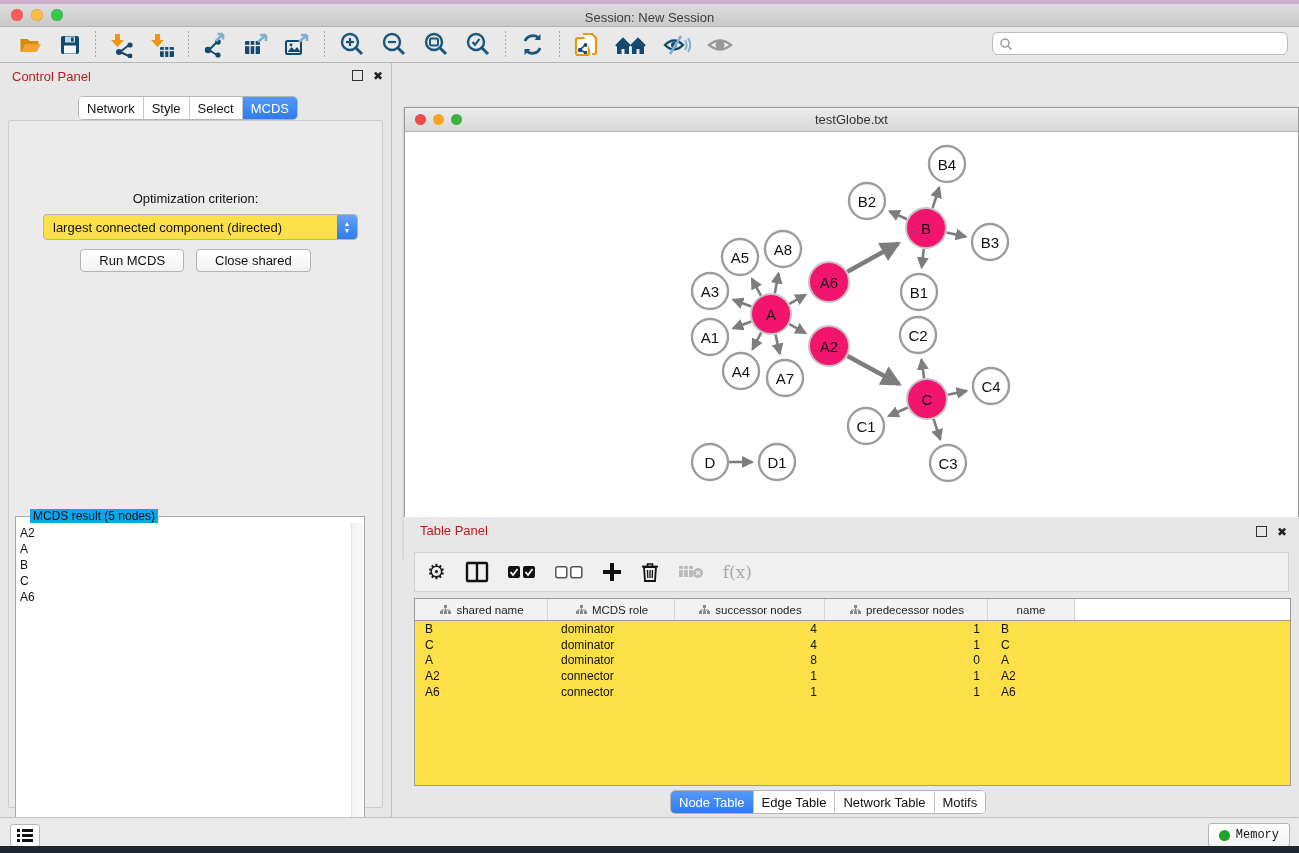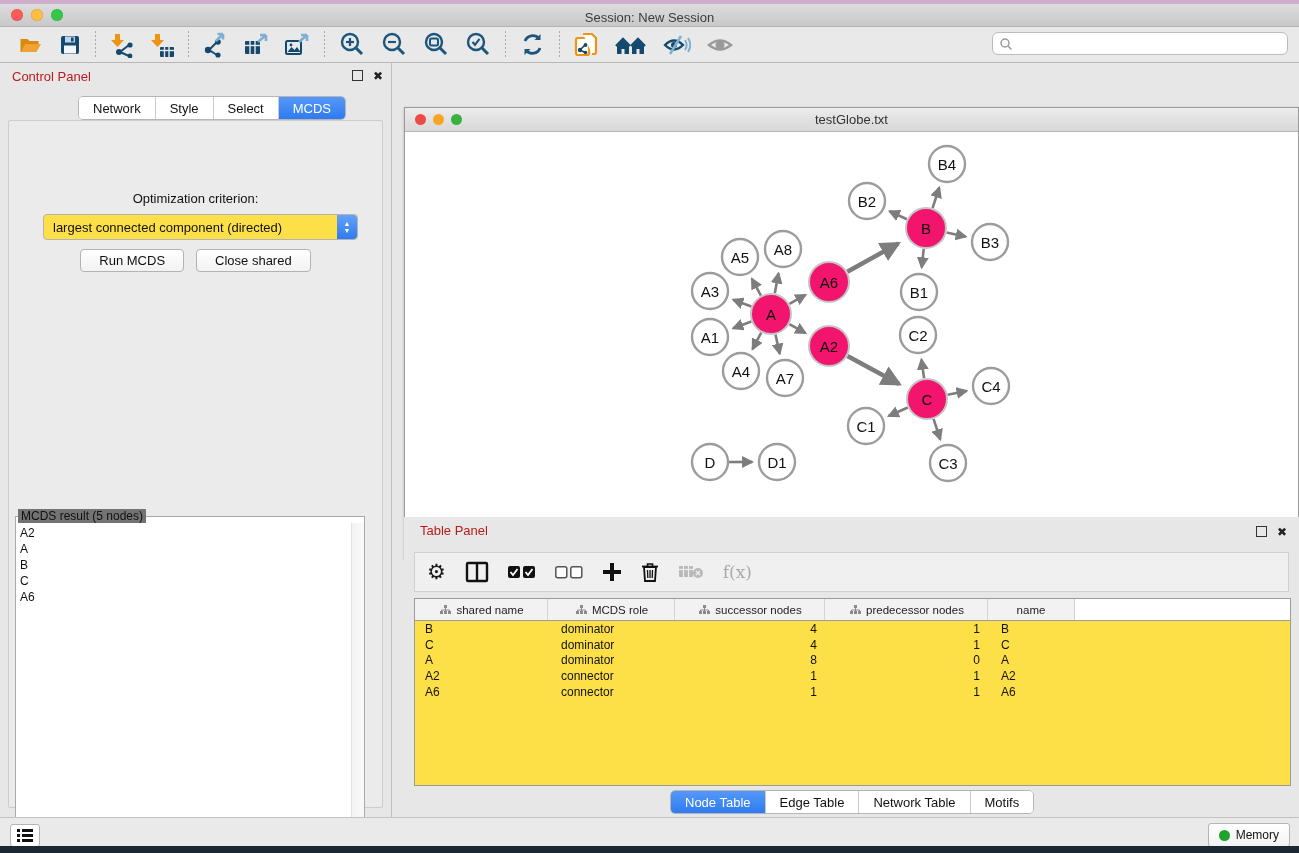--- a/index.html
+++ b/index.html
@@ -29,40 +29,40 @@
   .control-panel{position:absolute;left:0;top:63px;width:391px;height:754px;background:#e7e7e7;
     border-right:1px solid #c0c0c0;}
   .panel-head{position:absolute;left:0;top:0;width:100%;height:26px;}
   .panel-title{position:absolute;left:12px;top:6px;font-size:13px;color:#b91c1c;}
   .panel-icons{position:absolute;right:8px;top:7px;display:flex;gap:10px;align-items:center;}
   .float-ico{width:9px;height:9px;border:1.5px solid #333;display:inline-block;}
   .close-ico{font-size:12px;font-weight:bold;color:#222;line-height:10px;}
 
   .seg-tabs{position:absolute;left:78px;top:33px;display:flex;height:22px;border:1px solid #b5b5b5;
     border-radius:5px;overflow:hidden;background:#fff;}
-  .seg{padding:0 14px;font-size:13px;color:#111;display:flex;align-items:center;background:#fff;
+  .seg{padding:0 8px;font-size:13px;color:#111;display:flex;align-items:center;background:#fff;
     border-right:1px solid #c9c9c9;}
   .seg:last-child{border-right:none;}
   .seg.sel{background:linear-gradient(#5598f8,#2e7bf0);color:#fff;}
 
   .cp-body{position:absolute;left:8px;top:57px;width:373px;height:686px;background:#ebebeb;
     border:1px solid #cdcdcd;border-radius:2px;}
   .crit-label{position:absolute;left:0;width:100%;top:70px;text-align:center;font-size:13px;color:#111;}
   .dropdown{position:absolute;left:34px;top:93px;width:313px;height:24px;background:#fde047;
     border:1px solid #b3b3b3;border-radius:4px;display:flex;align-items:center;}
   .dropdown .dd-text{flex:1;font-size:13px;color:#111;padding-left:9px;white-space:nowrap;overflow:hidden;}
   .dd-stepper{width:20px;height:24px;border-radius:0 4px 4px 0;background:linear-gradient(#64a1f8,#2e7bf0);
     display:flex;flex-direction:column;align-items:center;justify-content:center;color:#fff;font-size:7px;line-height:7px;}
   .btn-row{position:absolute;left:0;top:128px;width:100%;display:flex;justify-content:center;gap:12px;}
   .push-btn{height:23px;background:linear-gradient(#ffffff,#f2f2f2);border:1px solid #b3b3b3;border-radius:4px;
     font-size:13px;color:#111;padding:0 18px;display:flex;align-items:center;}
 
   fieldset.result{position:absolute;left:6px;top:388px;width:348px;height:322px;background:#fff;
     border:1px solid #a9a9a9;margin:0;padding:0;}
-  fieldset.result legend{font-size:12px;color:#111;margin-left:2px;padding:0 3px;background:#737373;}
+  fieldset.result legend{font-size:12px;color:#111;margin-left:14px;padding:0 3px;background:#0ea5e9;}
   .result-list{position:absolute;left:0;top:0;right:12px;bottom:0;padding:2px 0 0 4px;}
   .result-item{font-size:12px;color:#111;line-height:16px;}
   .result-scroll{position:absolute;right:0;top:0;width:12px;bottom:0;background:linear-gradient(to right,#f2f2f2,#fafafa);
     border-left:1px solid #e2e2e2;}
 
   
   .net-window{position:absolute;left:404px;top:63px;width:893px;height:450px;background:#fff;
     border:1px solid #9a9a9a;box-shadow:0 1px 3px rgba(0,0,0,.2);margin-top:44px;}
   .net-titlebar{position:absolute;left:0;top:0;width:100%;height:23px;
     background:linear-gradient(#ececec,#d8d8d8);border-bottom:1px solid #b3b3b3;}
@@ -93,21 +93,21 @@
 
   .bottom-tabs{position:absolute;left:266px;top:273px;display:flex;height:22px;border:1px solid #b5b5b5;
     border-radius:5px;overflow:hidden;background:#fff;}
 
   
   .status-bar{position:absolute;left:0;top:817px;width:1299px;height:29px;background:#eaeaea;
     border-top:1px solid #c3c3c3;}
   .list-btn{position:absolute;left:10px;top:6px;width:28px;height:21px;background:#fff;
     border:1px solid #b5b5b5;border-radius:3px;display:flex;align-items:center;justify-content:center;}
   .memory-btn{position:absolute;right:9px;top:5px;height:22px;background:linear-gradient(#ffffff,#f3f3f3);
-    border:1px solid #b5b5b5;border-radius:3px;display:flex;align-items:center;gap:6px;padding:0 10px;font-size:12px;color:#111;}
+    border:1px solid #b5b5b5;border-radius:3px;display:flex;align-items:center;gap:6px;padding:0 10px;font-size:12px;color:#111;font-family:Liberation Mono, monospace;}
   .mem-dot{width:11px;height:11px;border-radius:50%;background:#1ea32b;}
   .wallpaper-bottom{position:absolute;left:0;top:846px;width:1299px;height:7px;background:#1b2733;}
 </style>
 </head>
 <body>
 
 <div class="screen">
   <div class="wallpaper-top"></div>
 
   <div class="titlebar">

